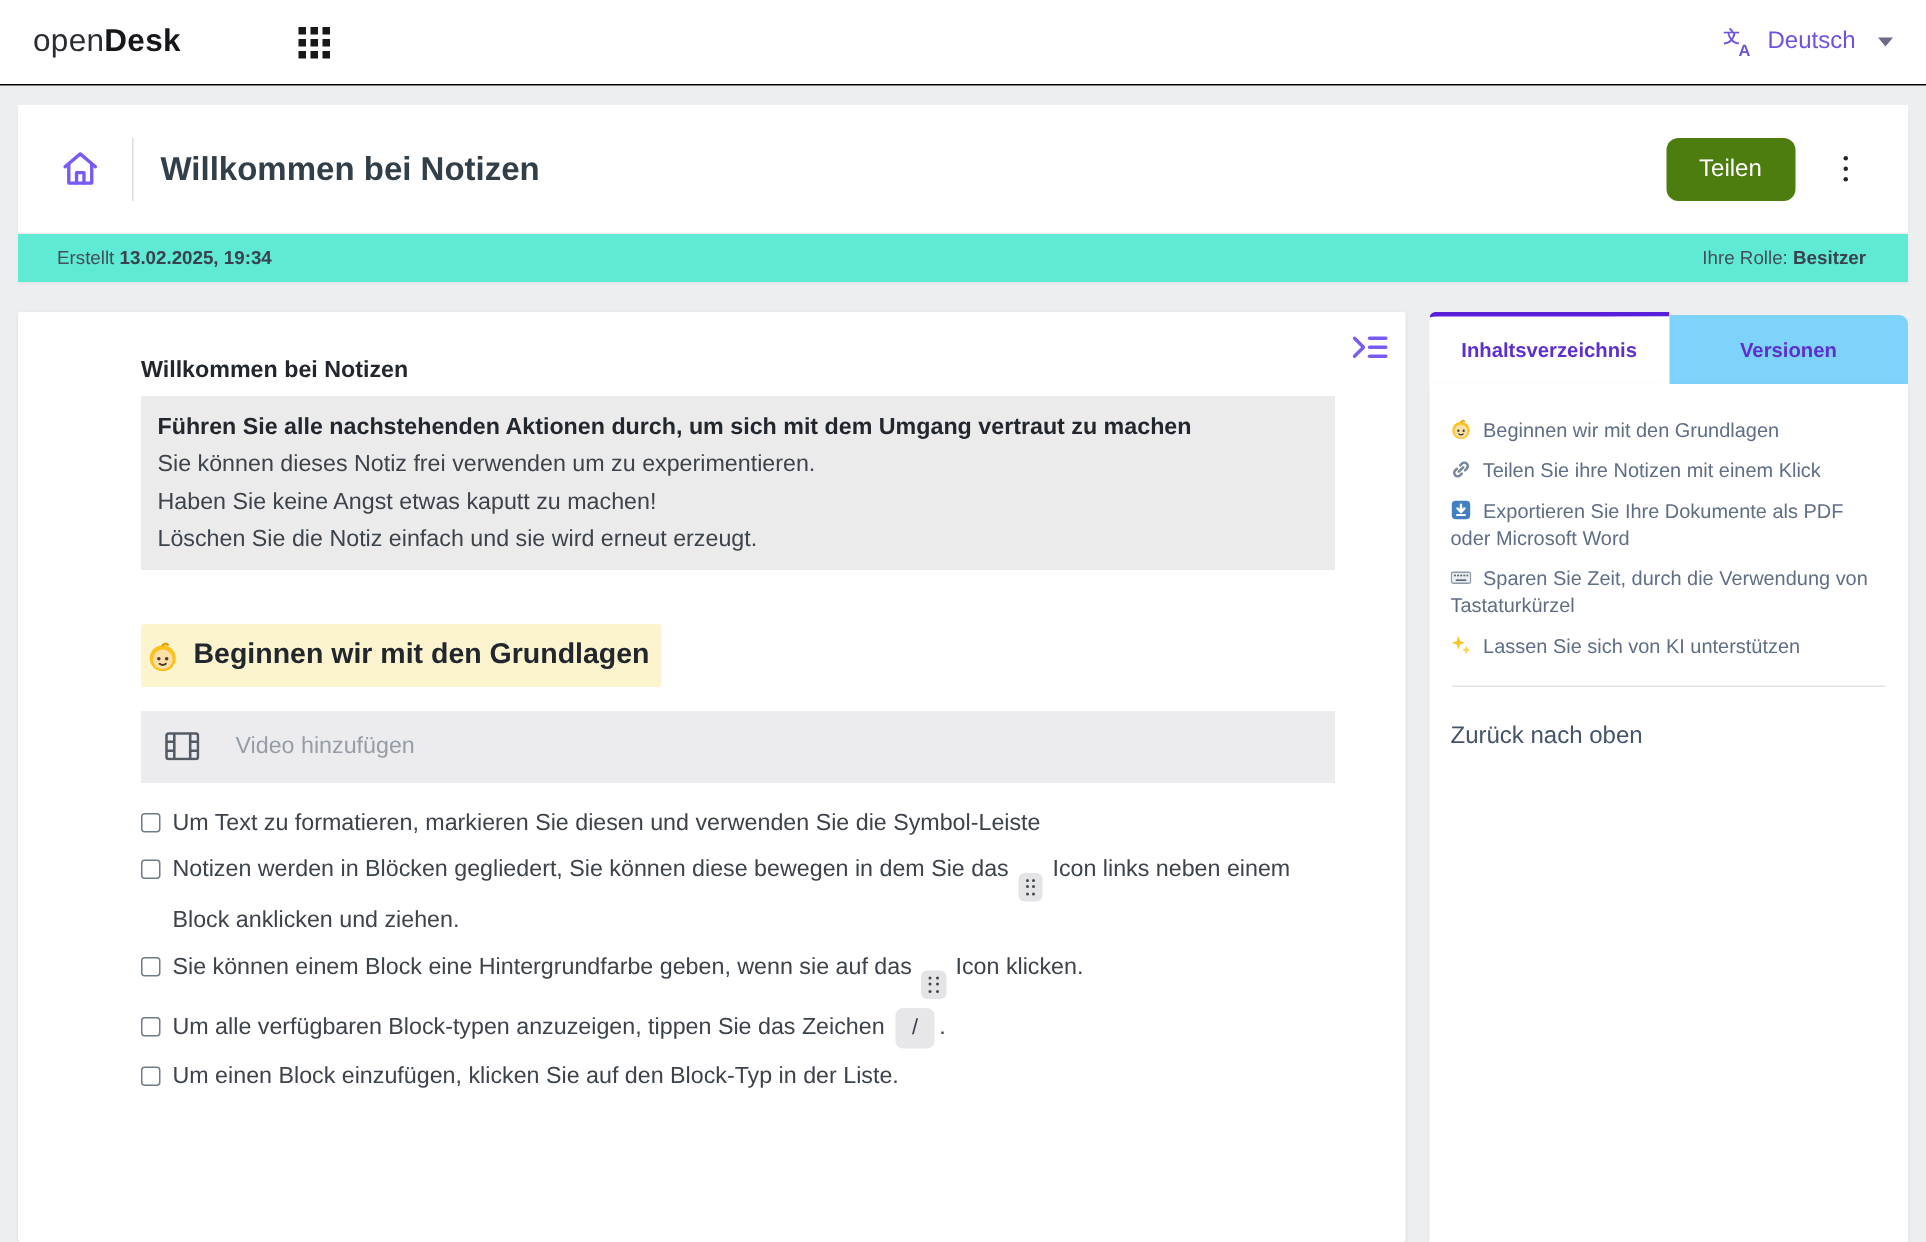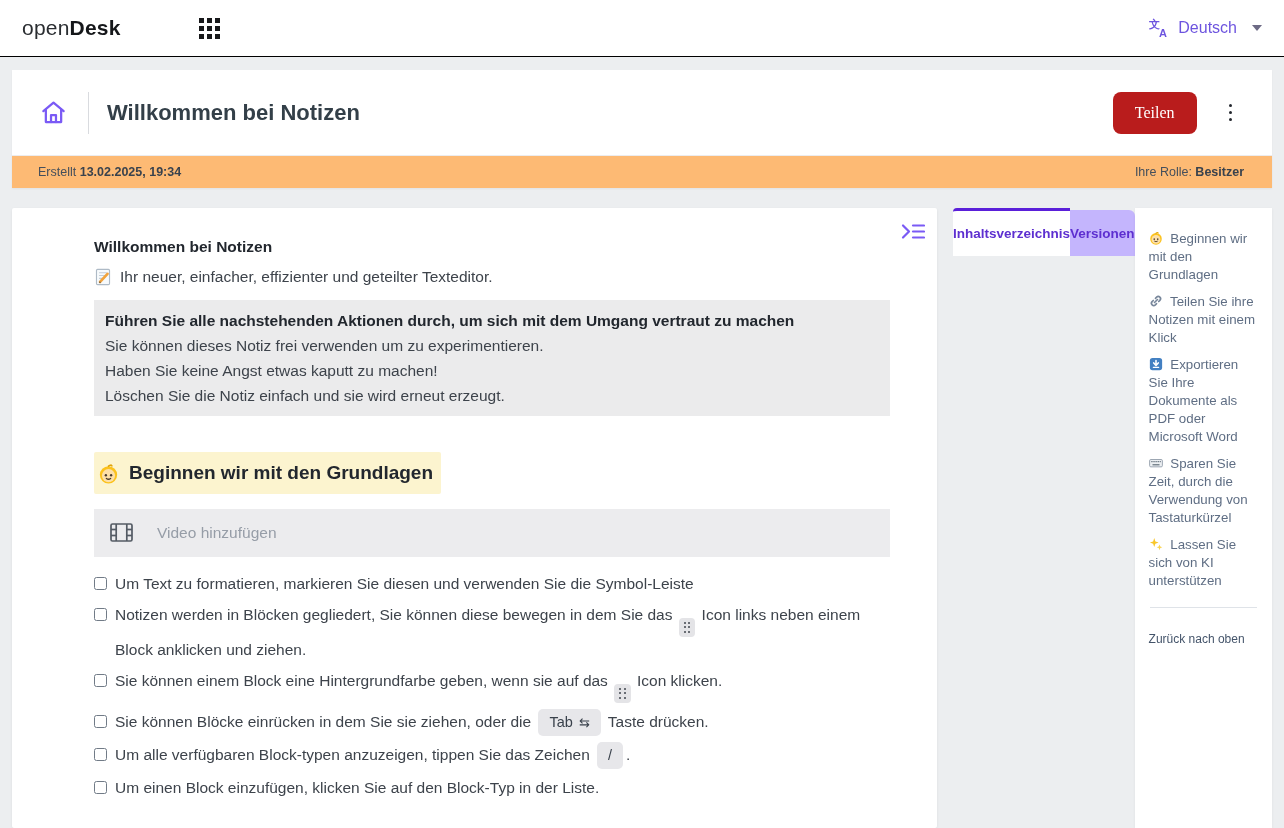--- a/index.html
+++ b/index.html
@@ -22,28 +22,28 @@
 
   
   .page { padding:0 12px; }
 
   .doc-header { margin-top:13px; background:#fff; height:86px; display:flex; align-items:center;
                 padding:0 28px 0 26px; border-bottom:1px solid #ececee;
                 box-shadow:0 1px 2px rgba(0,0,0,.04); }
   .home-btn { width:30px; height:30px; display:flex; align-items:center; justify-content:center; cursor:pointer; }
   .vdiv { width:1px; height:42px; background:#d9dbdf; margin:0 18px 0 20px; }
   .doc-title-h1 { font-size:22px; font-weight:700; color:#333f48; }
-  .share-btn { margin-left:auto; background:#b91c1c; color:#fff; font-size:16px;
-               font-family:Liberation Serif, serif;
+  .share-btn { margin-left:auto; background:#4d7c0f; color:#fff; font-size:16px;
+               font-family:Liberation Sans, sans-serif;
                border:none; border-radius:8px; padding:12px 22px; cursor:pointer; }
   .kebab { margin-left:26px; margin-right:6px; display:flex; flex-direction:column; gap:3.5px;
            padding:6px; cursor:pointer; }
   .kebab i { width:3.5px; height:3.5px; border-radius:50%; background:#23272e; display:block; }
 
-  .meta-bar { background:#fdba74; height:32px; display:flex; align-items:center;
+  .meta-bar { background:#5eead4; height:32px; display:flex; align-items:center;
               padding:0 28px 0 26px; font-size:12.5px; color:#454f5b;
               box-shadow:0 1px 2px rgba(0,0,0,.05); }
   .meta-right { margin-left:auto; }
   .meta-bar b { font-weight:700; color:#39424d; }
 
   
   .content-row { display:flex; margin-top:20px; align-items:stretch; height:620px; }
 
   .editor-card { width:925px; background:#fff; border-radius:2px; position:relative;
                  box-shadow:0 1px 3px rgba(0,0,0,.07); overflow:hidden; }
@@ -73,32 +73,32 @@
   .check-text { flex:1; }
 
   .drag-chip { display:inline-grid; grid-template-columns:repeat(2,2px); grid-gap:2.5px;
                background:#e4e4e7; border-radius:4px; padding:4px 5px; vertical-align:-4px; margin:0 2px; }
   .drag-chip i { width:2px; height:2px; border-radius:50%; background:#40464e; display:block; }
   .key-chip { display:inline-block; background:#e7e7ea; border-radius:5px; padding:1px 11px;
               font-size:14.5px; color:#39414b; vertical-align:baseline; margin:0 3px; }
   .key-chip .sym { font-size:13px; margin-left:6px; }
 
   
-  .sidebar { width:319px; margin-left:16px; display:flex; flex-direction:row; }
+  .sidebar { width:319px; margin-left:16px; display:flex; flex-direction:column; }
   .tabs { display:flex; height:48px; }
   .tab { flex:1; display:flex; align-items:center; justify-content:center;
          font-size:13.5px; font-weight:700; color:#5d2fd0; cursor:pointer; }
   .tab.active { background:#fff; border-top:3px solid #5a1fd9; border-radius:4px 0 0 0; }
-  .tab.inactive { background:#c4b5fd; margin-top:2px; border-radius:0 6px 0 0; }
+  .tab.inactive { background:#7dd3fc; margin-top:2px; border-radius:0 6px 0 0; }
   .side-panel { background:#fff; flex:1; padding:22px 14px 0 14px;
                 box-shadow:0 1px 3px rgba(0,0,0,.06); }
   .toc-item { font-size:13.3px; line-height:18px; color:#5f6e84; margin-bottom:9px; cursor:pointer; }
   .toc-item .ticon { display:inline-block; vertical-align:-2px; margin-right:4px; }
   .side-div { border:none; border-top:1px solid #dfe3e8; margin:17px 1px 24px 1px; }
-  .side-link { font-size:12px; color:#44546a; margin-bottom:13px; cursor:pointer; }
+  .side-link { font-size:16px; color:#44546a; margin-bottom:13px; cursor:pointer; }
 
   .emoji-icon { display:inline-flex; }
   svg { display:block; }
 </style>
 </head>
 <body>
 
 <div class="topbar">
   <div class="logo"><span class="lt">open</span><span class="bd">Desk</span></div>
   <div class="grid-icon">
@@ -161,31 +161,20 @@
           <path d="M2 3.5 L8 9.5 L2 15.5"></path>
           <line x1="12" y1="3.5" x2="23" y2="3.5"></line>
           <line x1="12" y1="9.5" x2="23" y2="9.5"></line>
           <line x1="12" y1="15.5" x2="23" y2="15.5"></line>
         </svg>
       </div>
 
       <div class="doc-body">
         <p class="doc-title">Willkommen bei Notizen</p>
 
-        <p class="intro">
-          <span class="emoji-icon" id="intro-icon">
-              <svg width="18" height="18" viewBox="0 0 16 16">
-      <rect x="2.2" y="1.2" width="11.6" height="13.6" rx="1" fill="#f7fafc" stroke="#aebac6"></rect>
-      <path d="M4.5 4.2 h7 M4.5 6.7 h7 M4.5 9.2 h4" stroke="#c3ccd6" stroke-width="1"></path>
-      <path d="M5.4 12.4 L12 5.2" stroke="#f2a33c" stroke-width="2.4" stroke-linecap="round"></path>
-      <path d="M4.6 13.4 l1.6-.5 -1.1-1.2 Z" fill="#4a4a4a"></path>
-              </svg>
-            </span>
-          <span>Ihr neuer, einfacher, effizienter und geteilter Texteditor.</span>
-        </p>
 
         <div class="callout" id="callout">
             <div class="c-line c-bold">Führen Sie alle nachstehenden Aktionen durch, um sich mit dem Umgang vertraut zu machen</div>
             <div class="c-line">Sie können dieses Notiz frei verwenden um zu experimentieren.</div>
             <div class="c-line">Haben Sie keine Angst etwas kaputt zu machen!</div>
             <div class="c-line">Löschen Sie die Notiz einfach und sie wird erneut erzeugt.</div>
           </div>
 
         <h2 class="section-heading">
           <span class="hl">
@@ -240,24 +229,20 @@
                   <i></i>
                   <i></i>
                   <i></i>
                   <i></i>
                   <i></i>
                   <i></i>
                 </span> Icon klicken.</span>
             </div>
             <div class="check-row">
               <span class="checkbox"></span>
-              <span class="check-text">Sie können Blöcke einrücken in dem Sie sie ziehen, oder die <span class="key-chip">Tab<span class="sym">⇆</span></span> Taste drücken.</span>
-            </div>
-            <div class="check-row">
-              <span class="checkbox"></span>
               <span class="check-text">Um alle verfügbaren Block-typen anzuzeigen, tippen Sie das Zeichen <span class="key-chip">/</span>.</span>
             </div>
             <div class="check-row">
               <span class="checkbox"></span>
               <span class="check-text">Um einen Block einzufügen, klicken Sie auf den Block-Typ in der Liste.</span>
             </div>
           </div>
       </div>
     </div>
 

